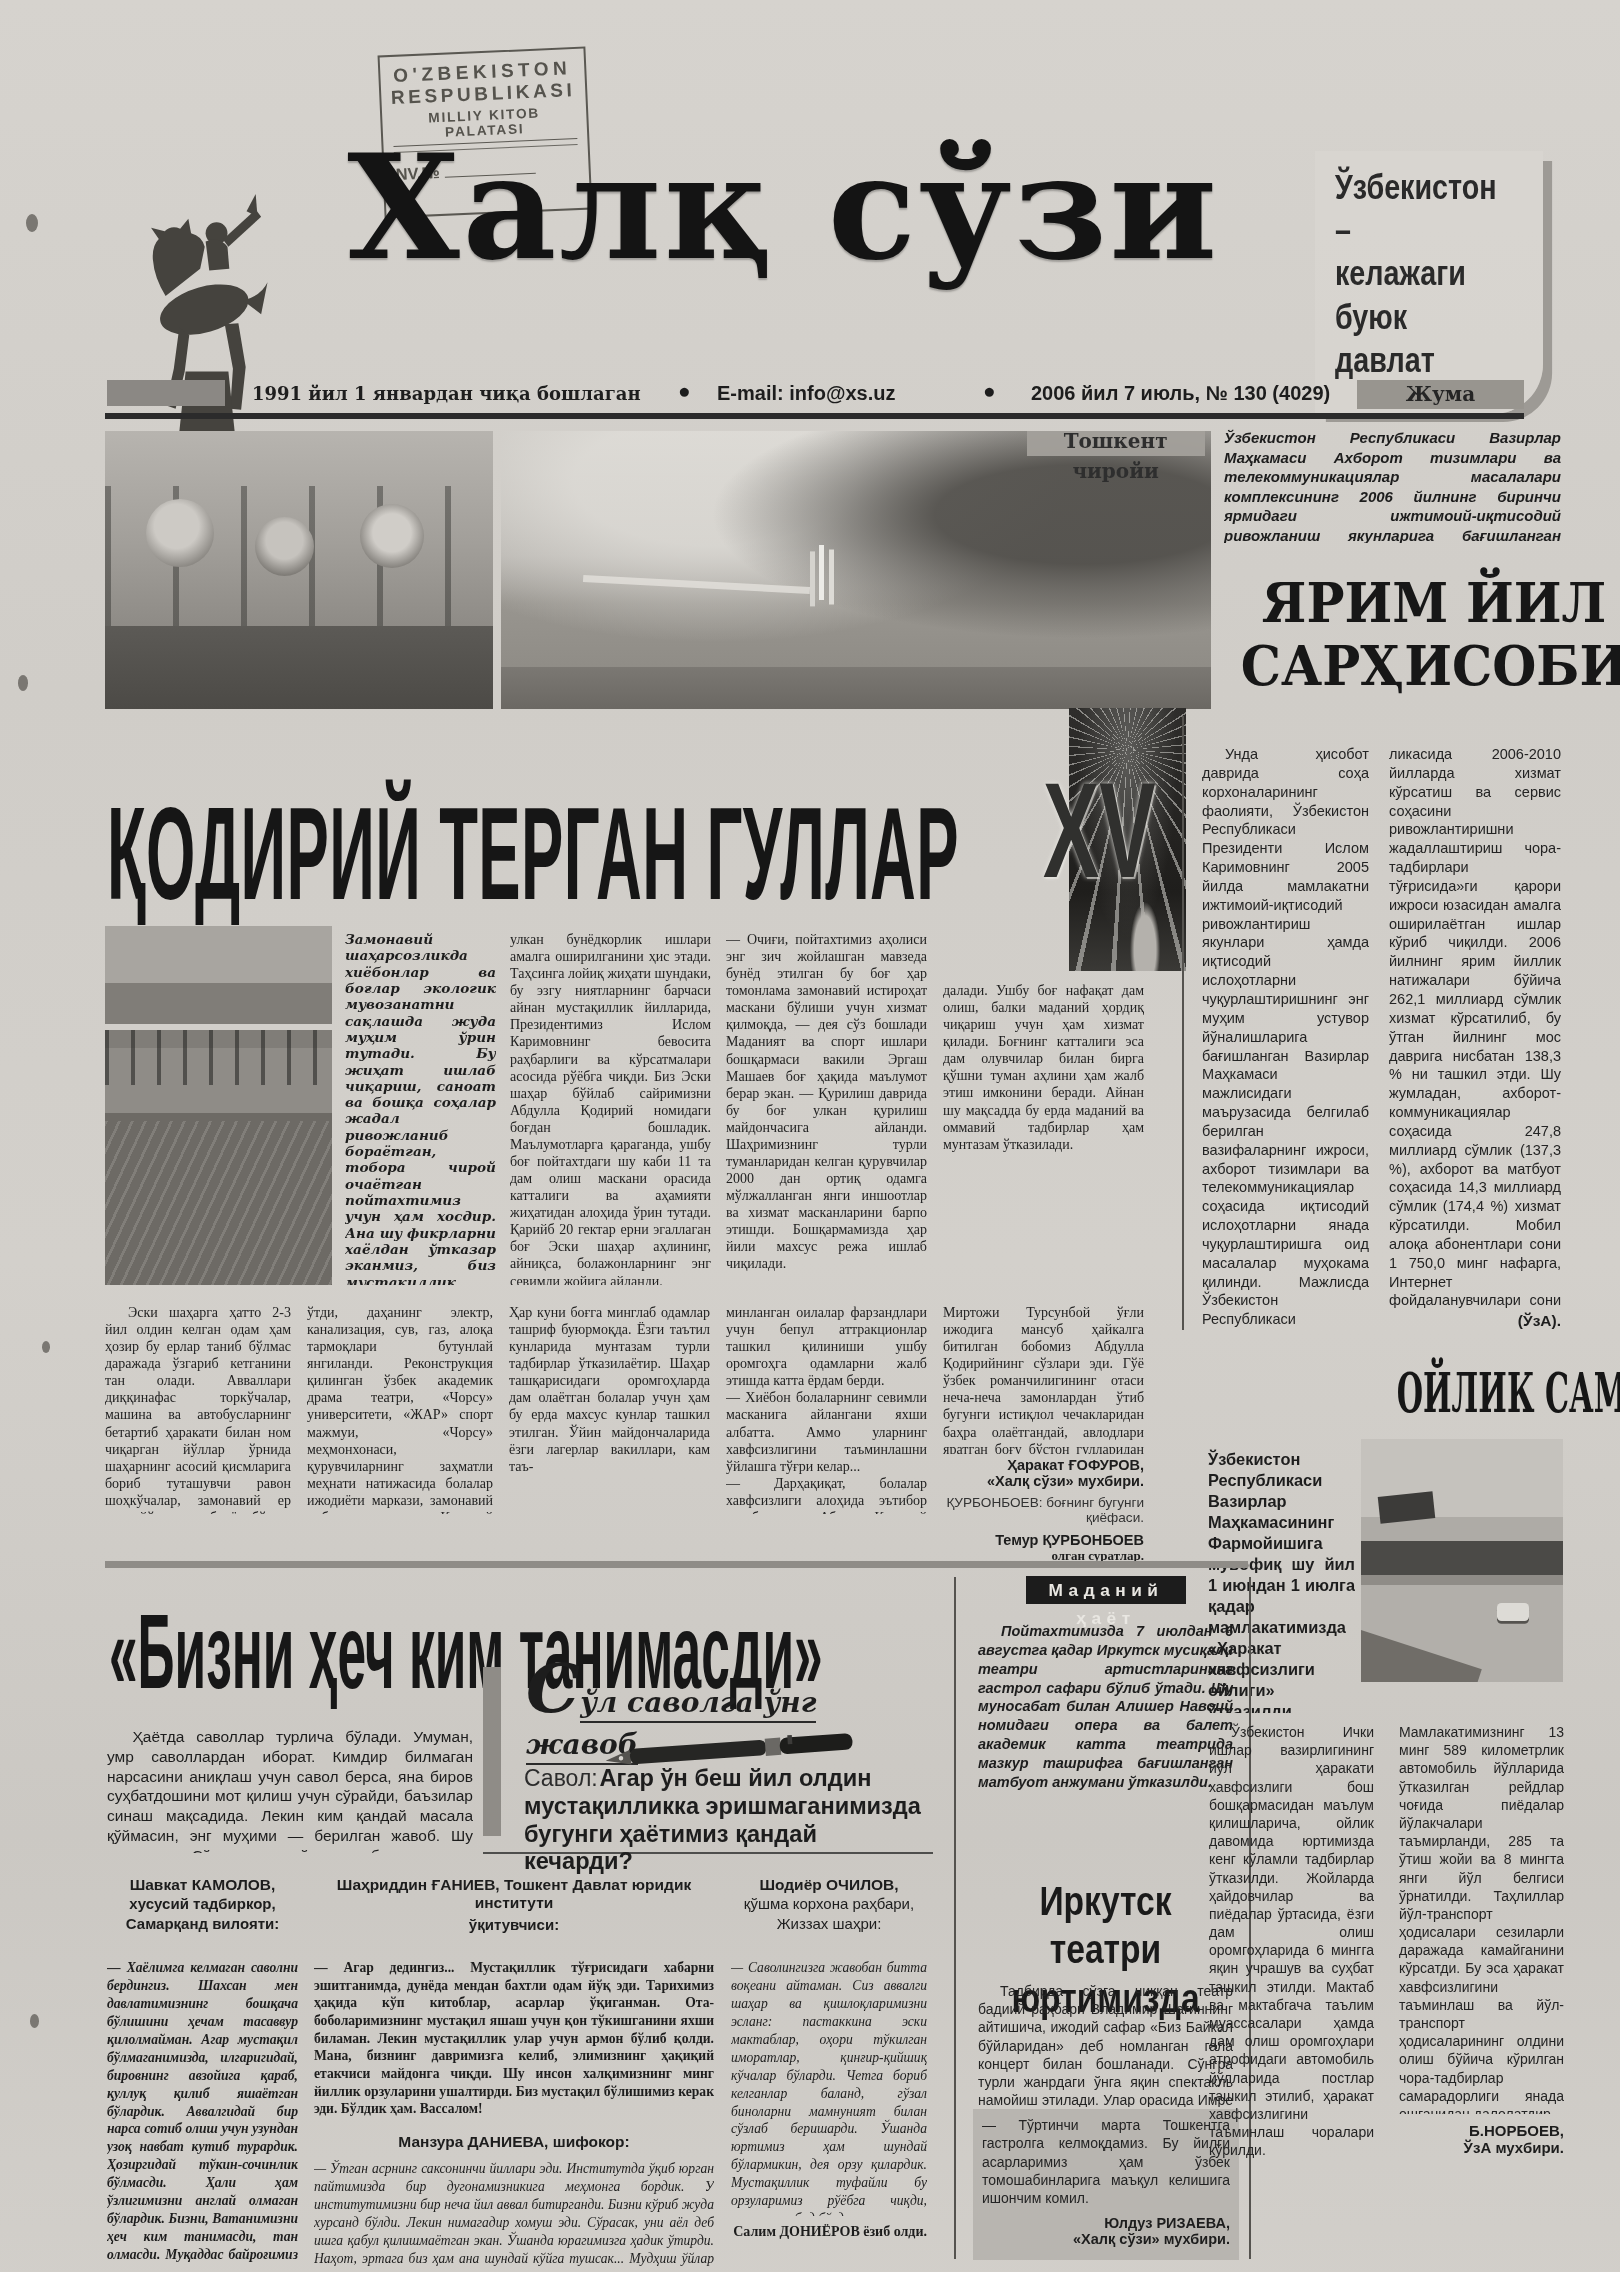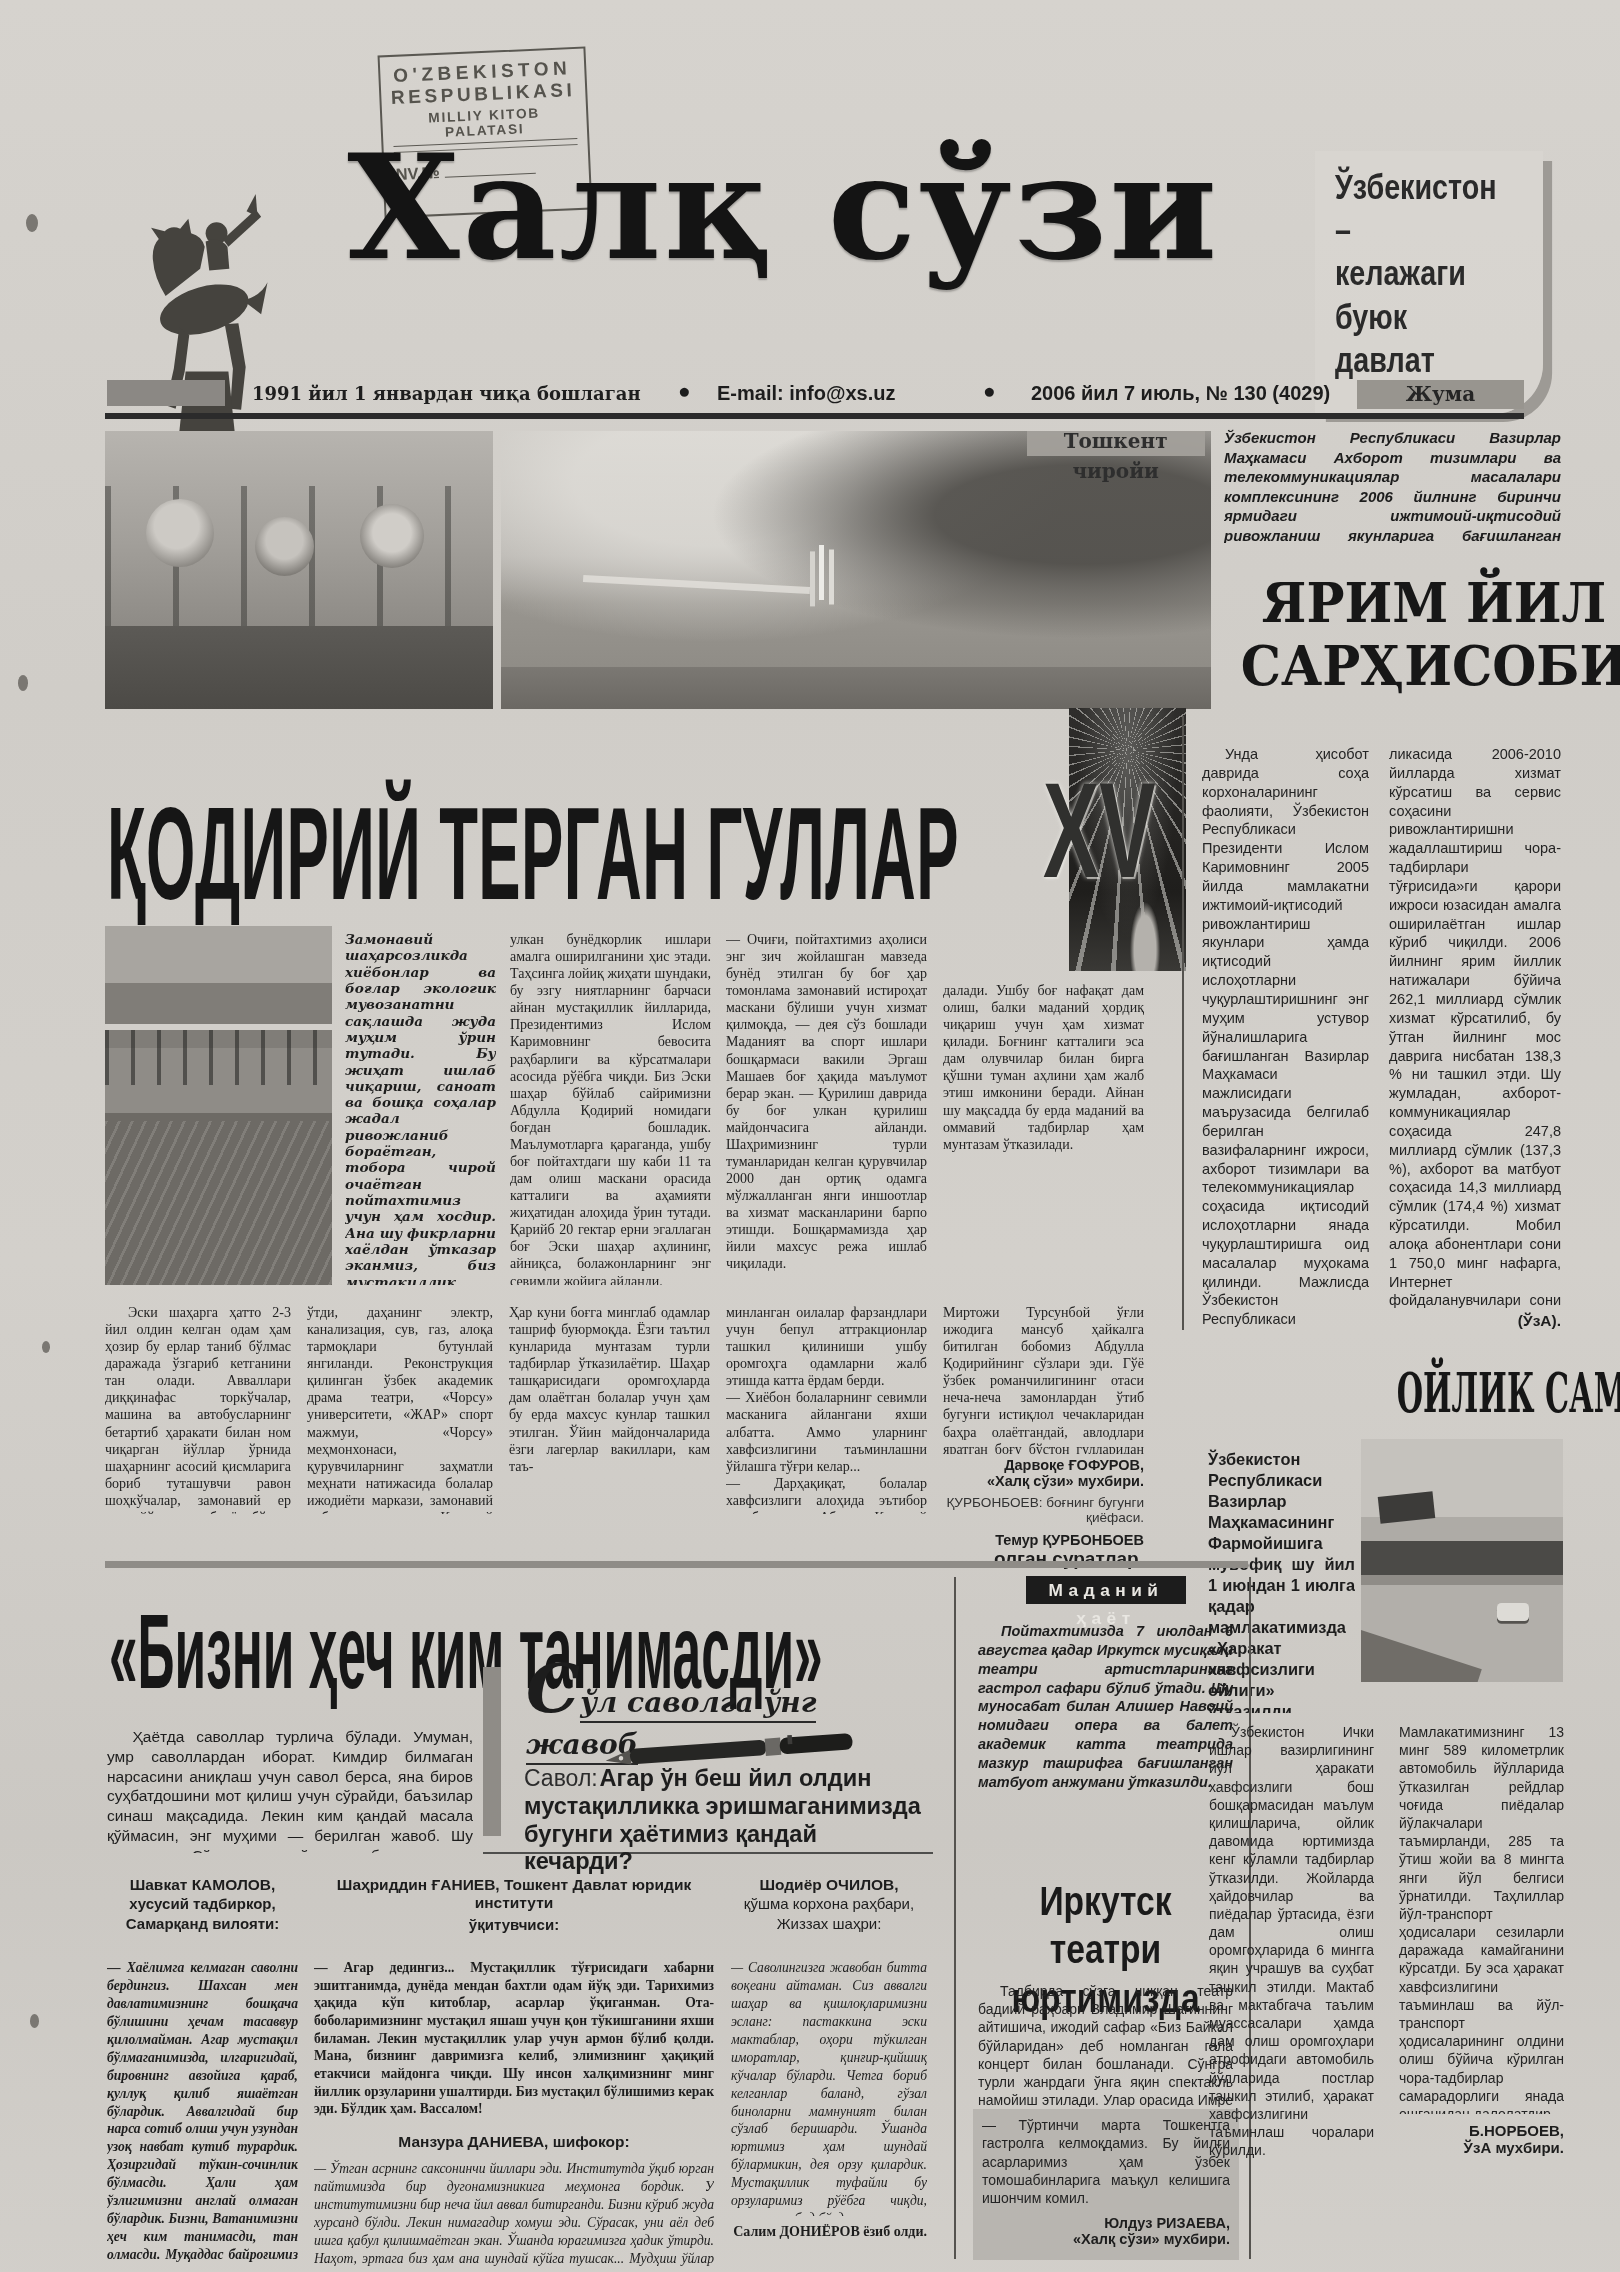--- a/index.html
+++ b/index.html
@@ -147,25 +147,25 @@
 
   <div class="abs body-col just" style="left:105px;top:1304px;width:186px;height:210px;text-indent:23px;">Эски шаҳарга ҳатто 2-3 йил олдин келган одам ҳам ҳозир бу ерлар таниб бўлмас даражада ўзгариб кетганини тан олади. Авваллари диққинафас торкўчалар, машина ва автобусларнинг бетартиб ҳаракати билан ном чиқарган йўллар ўрнида шаҳарнинг асосий қисмларига бориб туташувчи равон шоҳкўчалар, замонавий ер ости йўлаклари бунёд бўлди. Деярли қайта қурилиб, янада файз кирган Эски Жўва бозори ҳам миллий руҳ, ҳам замонавий кўриниш касб этди. Аҳоли шинам, баланд иморатларга кўчиб</div>
   <div class="abs body-col just" style="left:307px;top:1304px;width:186px;height:210px;">ўтди, даҳанинг электр, канализация, сув, газ, алоқа тармоқлари бутунлай янгиланди. Реконструкция қилинган ўзбек академик драма театри, «Чорсу» университети, «ЖАР» спорт мажмуи, «Чорсу» меҳмонхонаси, қурувчиларнинг заҳматли меҳнати натижасида болалар ижодиёти маркази, замонавий либослар галереяси, Қодирий номидаги истироҳат боғи, бошқа кўплаб янги иншоотлар ушбу ҳудудда нақадар</div>
   <div class="abs body-col just" style="left:509px;top:1304px;width:201px;height:210px;">Ҳар куни боғга минглаб одамлар ташриф буюрмоқда. Ёзги таътил кунларида мунтазам турли тадбирлар ўтказилаётир. Шаҳар ташқарисидаги оромгоҳларда дам олаётган болалар учун ҳам бу ерда махсус кунлар ташкил этилган. Ўйин майдончаларида ёзги лагерлар вакиллари, кам таъ-</div>
   <div class="abs body-col just preline" style="left:726px;top:1304px;width:201px;height:210px;">минланган оилалар фарзандлари учун бепул аттракционлар ташкил қилиниши ушбу оромгоҳга одамларни жалб этишда катта ёрдам берди.
 — Хиёбон болаларнинг севимли масканига айлангани яхши албатта. Аммо уларнинг хавфсизлигини таъминлашни ўйлашга тўғри келар...
 — Дарҳақиқат, болалар хавфсизлиги алоҳида эътибор талаб этади ва Абдулла Қодирий боғида бу борада етарли чоралар кўрилган. Бар-</div>
   <div class="abs body-col just" style="left:943px;top:1304px;width:201px;height:150px;">Миртожи Турсунбой ўғли ижодига мансуб ҳайкалга битилган бобомиз Абдулла Қодирийнинг сўзлари эди. Гўё ўзбек романчилигининг отаси неча-неча замонлардан ўтиб бугунги истиқлол чечакларидан баҳра олаётгандай, авлодлари яратган боғу бўстон гулларидан тераётгандай.</div>
 
   <div class="abs sans" style="left:943px;top:1457px;width:201px;text-align:right;">
-    <div style="font-weight:bold;font-size:14.5px;">Дарвоқе ҒОФУРОВ,</div>
+    <div style="font-weight:bold;font-size:14.5px;">Ҳаракат ҒОФУРОВ,</div>
     <div style="font-weight:bold;font-size:14.5px;">«Халқ сўзи» мухбири.</div>
     <div style="font-size:13.6px;margin-top:6.4px;color:#333;">ҚУРБОНБОЕВ: боғнинг бугунги қиёфаси.</div>
     <div style="font-weight:bold;font-size:14.5px;margin-top:6.4px;">Темур ҚУРБОНБОЕВ</div>
-    <div style="font-weight:bold;font-size:19px;">олган суратлар.</div>
+    <div style="font-weight:bold;font-size:13px;font-family:Liberation Serif, serif;">олган суратлар.</div>
   </div>
 
   <div class="abs" style="left:1204px;top:1360px;width:359px;text-align:center;">
     <span class="serif" style="display:inline-block;transform:scaleX(0.55);transform-origin:center top;white-space:nowrap;
           font-weight:bold;font-size:55px;color:#161616;">ОЙЛИК САМАРАЛИ ЎТДИ</span>
   </div>
   <div class="abs sans just" style="left:1208px;top:1449px;width:147px;height:264px;
        font-weight:bold;font-size:16.4px;line-height:1.28;">Ўзбекистон Республикаси Вазирлар Маҳкамасининг Фармойишига мувофиқ шу йил 1 июндан 1 июлга қадар мамлакатимизда «Ҳаракат хавфсизлиги ойлиги» ўтказилди.</div>
   <div class="abs photo" style="left:1361px;top:1439px;width:202px;height:243px;background:
        linear-gradient(180deg,#c5c2bd 0 32%,#aeaba6 32% 42%,#4b4a47 42% 56%,#8f8c87 56% 60%,#b2afaa 60% 100%);">

